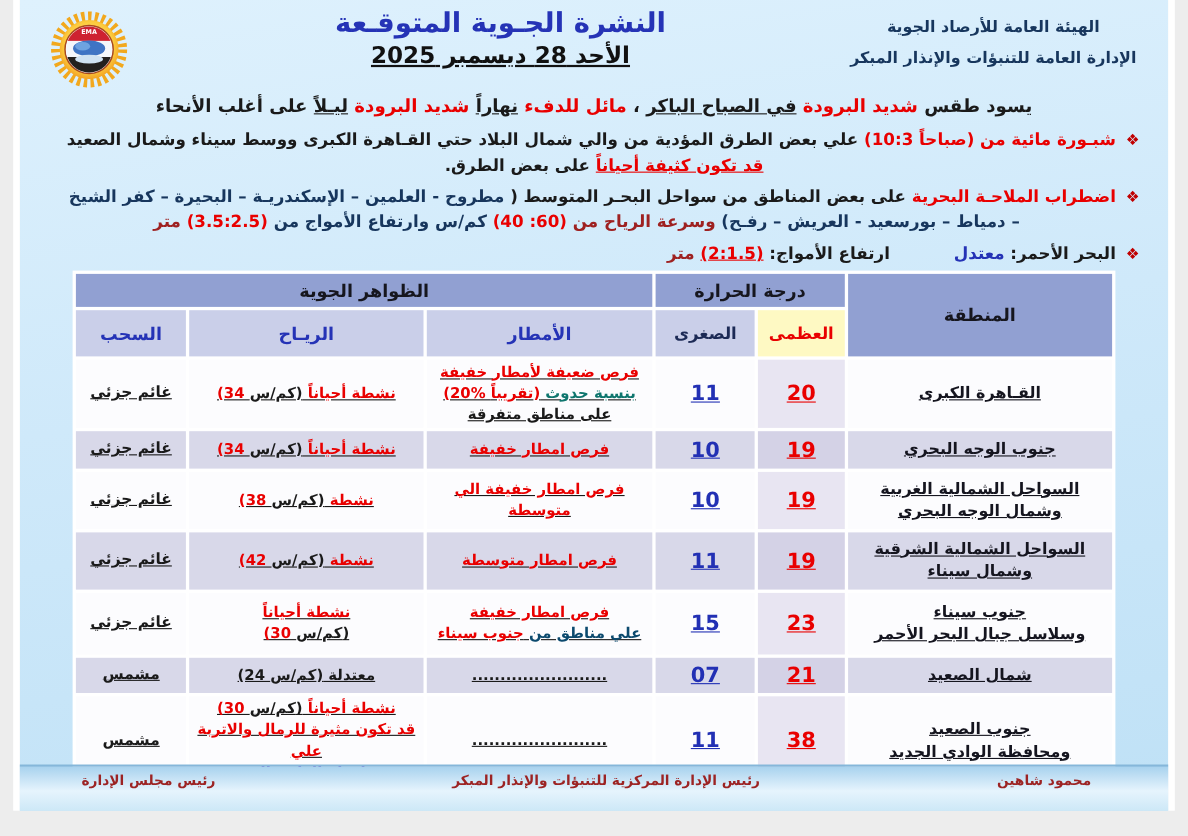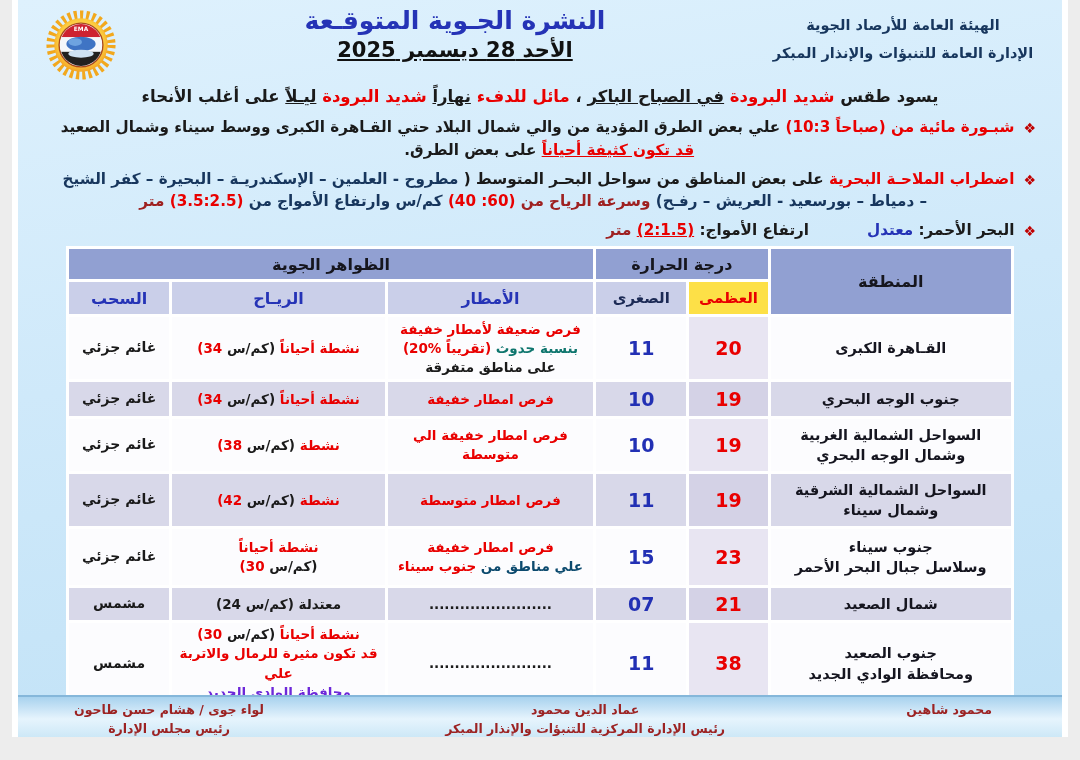--- a/index.html
+++ b/index.html
@@ -22,26 +22,26 @@
   .bullet .dia{color:#c00000;font-size:14px;padding-top:2px;}
   .bullet .bl{flex:1;}
   .line.align-right{text-align:right;}
   .line.align-center{text-align:center;}
   .gap{display:inline-block;width:58px;}
   
   .tablewrap{margin-top:4px;display:flex;justify-content:center;}
   table{border-collapse:separate;border-spacing:3px;background:#ffffff;table-layout:fixed;direction:rtl;width:948px;}
   th,td{text-align:center;vertical-align:middle;padding:2px 4px;overflow:hidden;}
   thead tr:nth-child(1) th{height:30px;}
-  thead tr:nth-child(2) th{height:32px;margin-left:30px;}
+  thead tr:nth-child(2) th{height:42px;margin-left:30px;}
   .h-region,.h-temp,.h-phen{background:#91a0d2;color:#16161e;font-size:16px;}
-  .h-max{background:#fde047;color:#e90000;font-size:15px;}
+  .h-max{background:#fef9c3;color:#e90000;font-size:15px;}
   .h-min{background:#cacfe9;color:#1c2a55;font-size:15px;}
   .h-rain,.h-wind,.h-clouds{background:#cacfe9;color:#2533b6;font-size:16px;}
-  tbody td{font-size:13.5px;line-height:1.42;color:#1a1a1a;}
+  tbody td{font-size:13.5px;line-height:1.42;color:#1a1a1a;text-decoration:underline;}
   tbody tr.r-a td{background:#fcfcfe;}
   tbody tr.r-b td{background:#d8d8e9;}
   tbody tr.r-a td.c-max{background:#e8e5f2;}
   tbody tr.r-b td.c-max{background:#d4d2e6;}
   td.c-max{color:#e90000;font-size:19px;}
   td.c-min{color:#2230b4;font-size:19px;}
   td.c-region{font-size:14.5px;color:#15151f;}
   td.c-clouds{font-size:14px;}
   tbody tr:nth-child(1){height:62px;}
   tbody tr:nth-child(2){height:34px;}
@@ -260,23 +260,21 @@
             </tr>
           </tbody>
       </table>
     </div>
 
     <div class="footer">
       <div class="sig">
         <div>محمود شاهين</div>
       </div>
       <div class="sig">
-        <div>عماد الدين محمود</div>
         <div>رئيس الإدارة المركزية للتنبؤات والإنذار المبكر</div>
       </div>
       <div class="sig">
-        <div>لواء جوى / هشام حسن طاحون</div>
         <div>رئيس مجلس الإدارة</div>
       </div>
     </div>
 
   </div>
 </div>
 
 </body></html>

